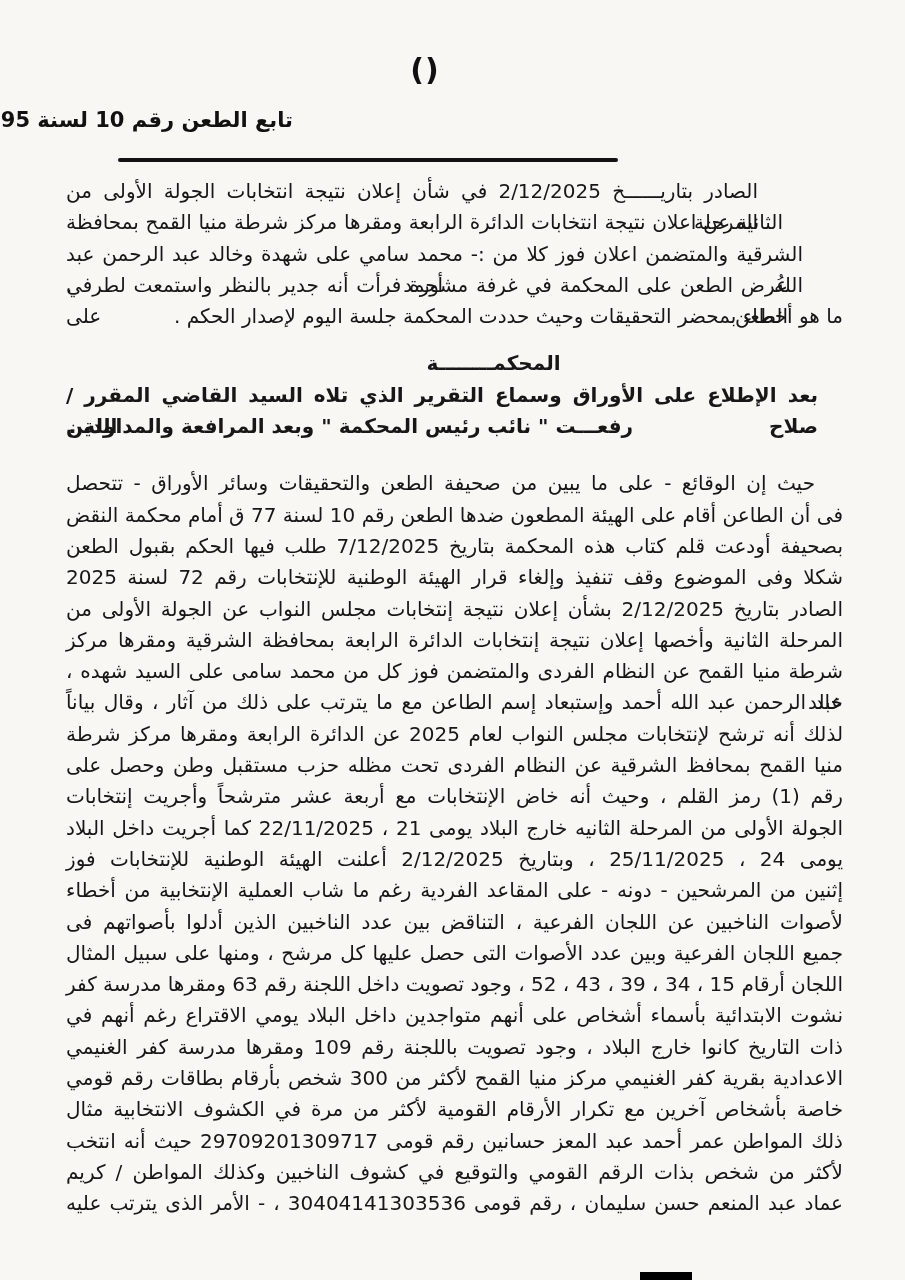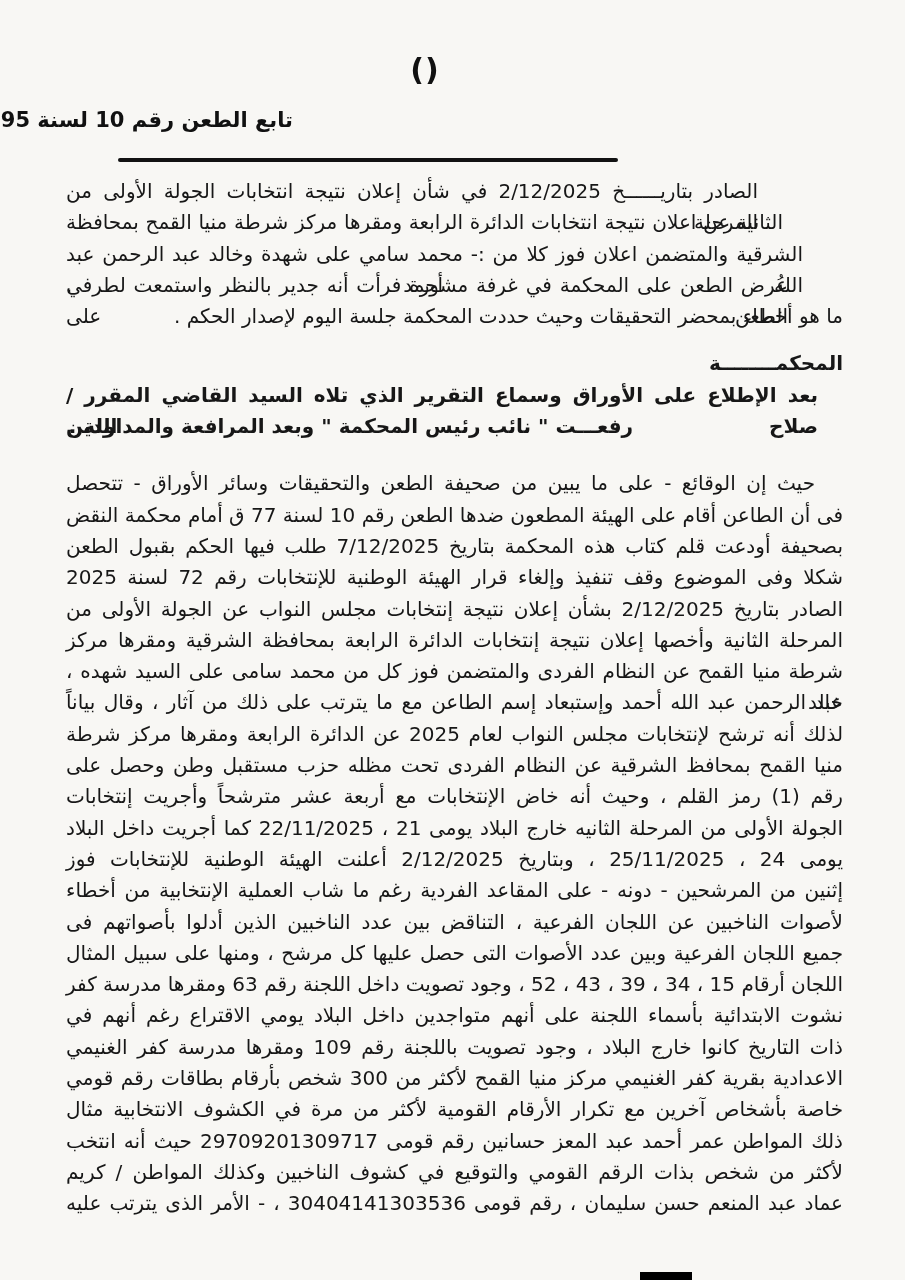--- a/index.html
+++ b/index.html
@@ -51,21 +51,21 @@
   }
   .line {
     height: 31.3px;
     line-height: 31.3px;
     font-size: 20px;
     color: #171717;
     white-space: normal;
   }
   .line.j { text-align: justify; text-align-last: justify; }
   .line.r { text-align: right; }
-  .line.c { text-align: right; }
+  .line.c { text-align: center; }
   .line.b { font-weight: bold; }
   .black-bar {
     position: absolute;
     top: 1272px;
     left: 640px;
     width: 52px;
     height: 10px;
     background: #000;
   }
 </style>
@@ -98,21 +98,21 @@
       <div class="line j">عبد الرحمن عبد الله أحمد وإستبعاد إسم الطاعن مع ما يترتب على ذلك من آثار ، وقال بياناً</div>
       <div class="line j">لذلك أنه ترشح لإنتخابات مجلس النواب لعام 2025 عن الدائرة الرابعة ومقرها مركز شرطة</div>
       <div class="line j">منيا القمح بمحافظ الشرقية عن النظام الفردى تحت مظله حزب مستقبل وطن وحصل على</div>
       <div class="line j">رقم (1) رمز القلم ، وحيث أنه خاض الإنتخابات مع أربعة عشر مترشحاً وأجريت إنتخابات</div>
       <div class="line j">الجولة الأولى من المرحلة الثانيه خارج البلاد يومى 21 ، 22/11/2025 كما أجريت داخل البلاد</div>
       <div class="line j">يومى 24 ، 25/11/2025 ، وبتاريخ 2/12/2025 أعلنت الهيئة الوطنية للإنتخابات فوز</div>
       <div class="line j">إثنين من المرشحين - دونه - على المقاعد الفردية رغم ما شاب العملية الإنتخابية من أخطاء</div>
       <div class="line j">لأصوات الناخبين عن اللجان الفرعية ، التناقض بين عدد الناخبين الذين أدلوا بأصواتهم فى</div>
       <div class="line j">جميع اللجان الفرعية وبين عدد الأصوات التى حصل عليها كل مرشح ، ومنها على سبيل المثال</div>
       <div class="line j">اللجان أرقام 15 ، 34 ، 39 ، 43 ، 52 ، وجود تصويت داخل اللجنة رقم 63 ومقرها مدرسة كفر</div>
-      <div class="line j">نشوت الابتدائية بأسماء اللجنة على أنهم متواجدين داخل البلاد يومي الاقتراع رغم أنهم في</div>
+      <div class="line j">نشوت الابتدائية بأسماء أشخاص على أنهم متواجدين داخل البلاد يومي الاقتراع رغم أنهم في</div>
       <div class="line j">ذات التاريخ كانوا خارج البلاد ، وجود تصويت باللجنة رقم 109 ومقرها مدرسة كفر الغنيمي</div>
       <div class="line j">الاعدادية بقرية كفر الغنيمي مركز منيا القمح لأكثر من 300 شخص بأرقام بطاقات رقم قومي</div>
       <div class="line j">خاصة بأشخاص آخرين مع تكرار الأرقام القومية لأكثر من مرة في الكشوف الانتخابية مثال</div>
       <div class="line j">ذلك المواطن عمر أحمد عبد المعز حسانين رقم قومى 29709201309717 حيث أنه انتخب</div>
       <div class="line j">لأكثر من شخص بذات الرقم القومي والتوقيع في كشوف الناخبين وكذلك المواطن / كريم</div>
       <div class="line j">عماد عبد المنعم حسن سليمان ، رقم قومى 30404141303536 ، - الأمر الذى يترتب عليه</div>
     </div>
 
   <div class="black-bar"></div>
 </div>

